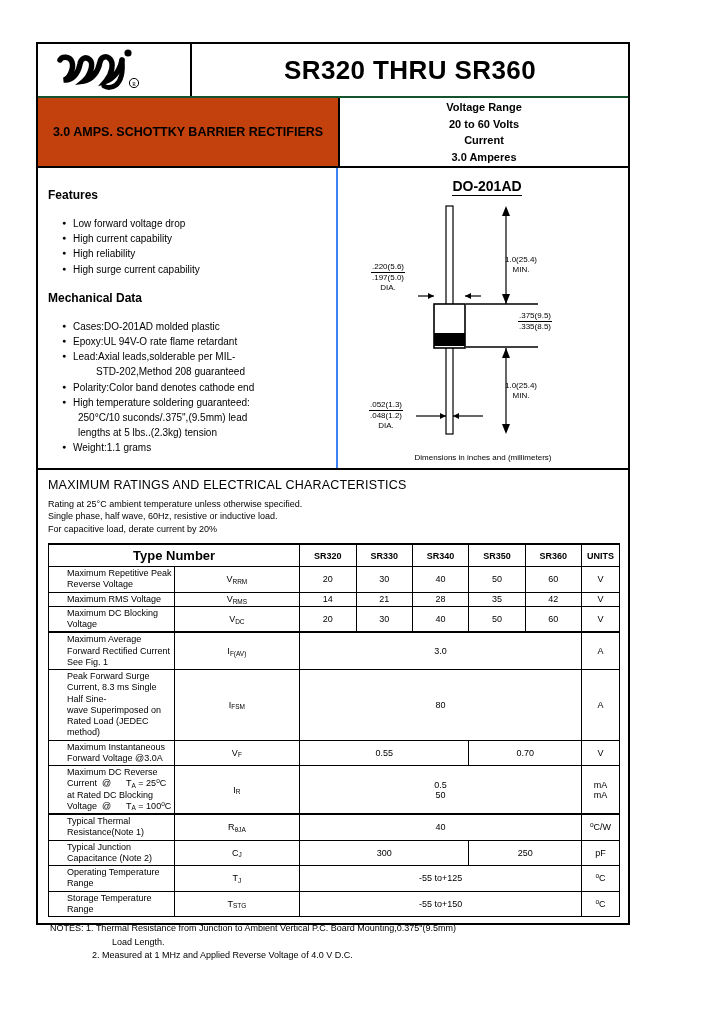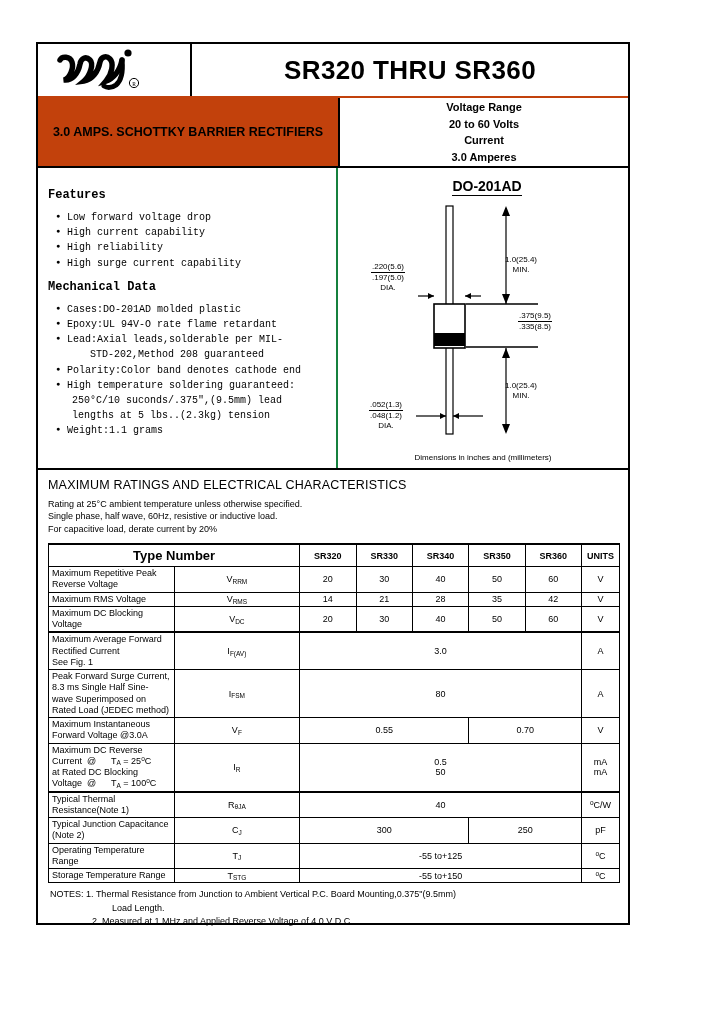--- a/index.html
+++ b/index.html
@@ -2,40 +2,40 @@
 <html><head>
 <meta charset="utf-8">
 <style>
   html,body{margin:0;padding:0;background:#fff;}
   body{width:720px;height:1012px;font-family:"Liberation Sans",sans-serif;color:#000;
        -webkit-font-smoothing:none;}
   .page{position:absolute;left:36px;top:42px;width:594px;height:883px;border:2px solid #000;
         box-sizing:border-box;background:#fff;}
 
   
-  .hdr{display:flex;height:52px;border-bottom:2px solid #c2410c;}
+  .hdr{display:flex;height:52px;border-bottom:2px solid #14532d;}
   .hdr-logo{width:152px;border-right:2px solid #000;position:relative;}
   .logo-mark{position:absolute;left:14px;top:4px;width:110px;height:44px;}
   .hdr-title{flex:1;display:flex;align-items:center;justify-content:center;}
   .hdr-title span{font-size:26px;font-weight:bold;letter-spacing:.4px;}
 
   
   .band{display:flex;height:68px;border-bottom:2px solid #000;}
   .band-left{width:300px;background:#c2410c;border-right:2px solid #000;
              display:flex;align-items:center;justify-content:center;text-align:center;}
   .band-left span{font-size:12.5px;font-weight:bold;line-height:1.45;}
   .band-right{flex:1;display:flex;flex-direction:column;align-items:center;justify-content:center;}
   .band-right div{font-size:11px;font-weight:bold;line-height:1.5;text-align:right;}
 
   
   .mid{display:flex;border-bottom:2px solid #000;height:300px;}
-  .feat{width:300px;border-right:2px solid #15803d;padding:20px 0 13px 10px;box-sizing:border-box;font-family:Liberation Mono, monospace;}
+  .feat{width:300px;border-right:2px solid #3b82f6;padding:20px 0 13px 10px;box-sizing:border-box;}
   .feat h3{margin:0 0 3px 0;font-size:12px;font-weight:bold;}
   .feat h3.second{margin-top:9px;}
-  .feat ul{margin:8px;padding:0;list-style:none;}
+  .feat ul{margin:14px;padding:0;list-style:none;}
   .feat li{font-size:10px;line-height:1.52;padding-left:11px;position:relative;white-space:nowrap;}
   .feat li:before{content:"\25CF";position:absolute;left:0;top:0;font-size:7px;line-height:1.9;}
   .feat li.cont{padding-left:34px;}
   .feat li.cont:before{content:"";}
   .feat li.cont2{padding-left:16px;}
   .feat li.cont2:before{content:"";}
 
   .draw{flex:1;position:relative;}
   .draw-title{position:absolute;top:10px;left:4px;width:100%;text-align:center;
               font-size:14px;font-weight:bold;}
@@ -50,21 +50,21 @@
   .rat p{margin:0;font-size:9px;line-height:1.38;}
 
   
   table{border-collapse:collapse;width:572px;margin:4px 0 0 10px;table-layout:fixed;}
   td,th{border:1px solid #000;font-size:9px;padding:1px 2px;vertical-align:middle;}
   th{font-weight:bold;}
   .c-desc{width:244px;}
   .c-sym{width:36px;text-align:center;}
   .c-val{width:50px;text-align:center;}
   .c-un{width:32px;text-align:center;}
-  .desc{text-align:left;padding-left:3px;line-height:1.25;margin-top:40px;}
+  .desc{text-align:left;padding-left:18px;line-height:1.25;margin-top:40px;}
   .thick td,.thick th{border-top-width:2px;}
   .typehdr{font-size:13px;font-weight:bold;text-align:center;padding:3px 0;}
   sub{font-size:6.5px;vertical-align:baseline;position:relative;top:1.5px;}
   sup{font-size:6.5px;vertical-align:baseline;position:relative;bottom:3px;}
   .tall{height:26px;}
   .notes{margin:5px 0 0 12px;font-size:9px;line-height:1.5;}
   .notes .n2{margin-left:42px;}
   .notes .n1c{margin-left:62px;}
 </style>
 </head>

